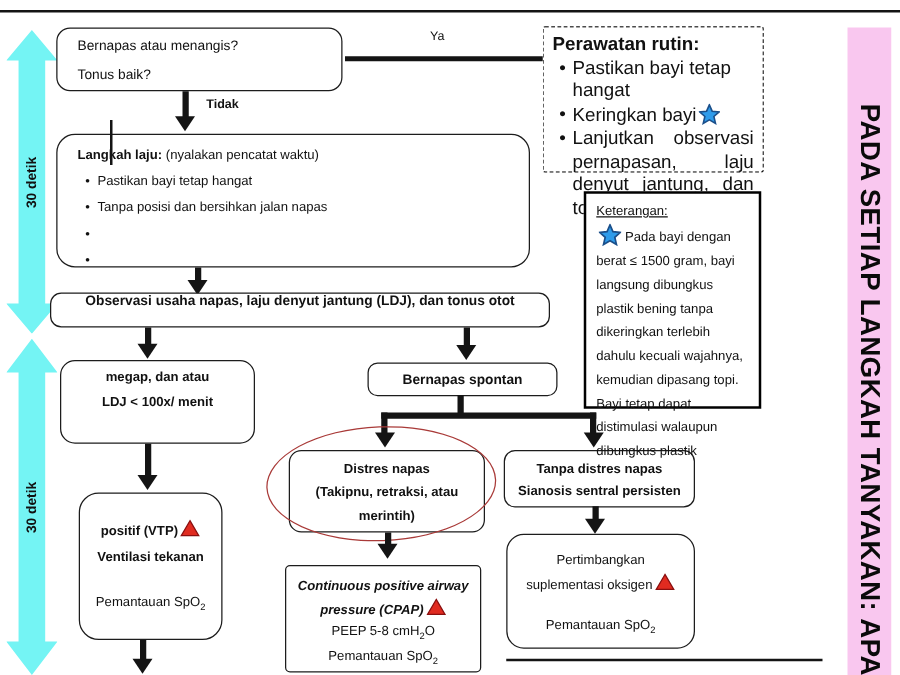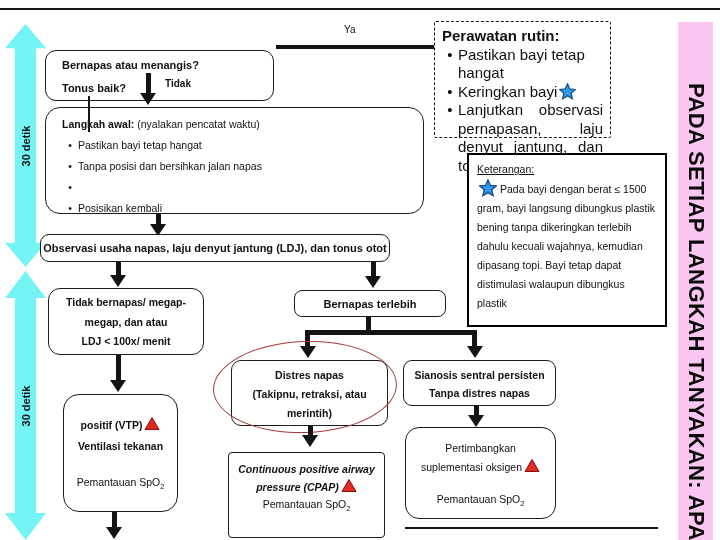--- a/index.html
+++ b/index.html
@@ -34,21 +34,21 @@
 
   <div class="line" style="left:0;top:8px;width:720px;height:2.2px;"></div>
 
   <div class="timer" style="left: 5px; top: 24px; width: 41px; height: 243px; background-color: rgb(116, 244, 244);">
     <div class="timer-label">30 detik</div>
   </div>
   <div class="timer" style="left: 5px; top: 271px; width: 41px; height: 269px; background-color: rgb(116, 244, 244);">
     <div class="timer-label">30 detik</div>
   </div>
 
-  <div class="box rounded" style="left:45px;top:22px;width:229px;height:51px;padding:3px 0 0 16px;font-size:11px;font-weight:bold;line-height:23px;margin-top:28px;">
+  <div class="box rounded" style="left:45px;top:22px;width:229px;height:51px;padding:3px 0 0 16px;font-size:11px;font-weight:normal;line-height:23px;">
     <div>Bernapas atau menangis?</div>
     <div>Tonus baik?</div>
   </div>
 
   <div class="abs" style="left:344px;top:24px;font-size:10px;">Ya</div>
   <div class="shaft" style="left:276px;top:45px;width:178px;height:4px;"></div>
   <div class="head-right" style="left:451px;top:39.5px;"></div>
 
   <div class="shaft" style="left:146px;top:73px;width:4.5px;height:22px;"></div>
   <div class="head-down" style="left:140px;top:93px;"></div>
@@ -66,78 +66,76 @@
             <polygon points="8,0.8 10.1,5.6 15.4,6.1 11.4,9.6 12.6,14.8 8,12.1 3.4,14.8 4.6,9.6 0.6,6.1 5.9,5.6" stroke="#1b4f8a" stroke-width="1.2" fill="#2E9BEA"></polygon>
           </svg></span>
       </div>
     <div class="bullet-row">
         <span class="bullet-dot">•</span>
         <span class="just" style="flex:1;">Lanjutkan observasi pernapasan, laju denyut jantung, dan tonus</span>
       </div>
   </div>
 
   <div class="box" style="left:45px;top:107px;width:379px;height:107px;border-radius:15px;padding:6px 10px 0 16px;font-size:10.5px;line-height:21px;">
-    <div><span class="b">Langkah awal:</span> <span>(nyalakan pencatat waktu)</span></div>
+    <div><span class="b">Langkah laju:</span> <span>(nyalakan pencatat waktu)</span></div>
     <div class="bullet-row">
         <span class="bullet-dot">•</span>
         <span>Pastikan bayi tetap hangat</span>
       </div>
     <div class="bullet-row">
         <span class="bullet-dot">•</span>
         <span>Tanpa posisi dan bersihkan jalan napas</span>
       </div>
     <div class="bullet-row">
         <span class="bullet-dot">•</span>
       </div>
     <div class="bullet-row">
         <span class="bullet-dot">•</span>
-        <span>Posisikan kembali</span>
       </div>
   </div>
   <div class="line" style="left:88px;top:96px;width:1.6px;height:36px;"></div>
 
   <div class="shaft" style="left:156px;top:214px;width:4.5px;height:12px;"></div>
   <div class="head-down" style="left:150px;top:224px;"></div>
 
-  <div class="box ctr" style="left:40px;top:234px;width:350px;height:28px;border-radius:9px;justify-content:center;">
+  <div class="box ctr" style="left:40px;top:234px;width:400px;height:28px;border-radius:9px;justify-content:flex-start;">
     <div class="b" style="font-size:11px;">Observasi usaha napas, laju denyut jantung (LDJ), dan tonus otot</div>
   </div>
 
   <div class="shaft" style="left:116px;top:262px;width:4.5px;height:15px;"></div>
   <div class="head-down" style="left:110px;top:275px;"></div>
   <div class="shaft" style="left:371px;top:262px;width:4.5px;height:16px;"></div>
   <div class="head-down" style="left:365px;top:276px;"></div>
 
   <div class="box ctr" style="left:48px;top:288px;width:156px;height:67px;border-radius:12px;padding-top:4px;font-size:10.5px;font-weight:bold;line-height:19.5px;">
-    <div>Tidak bernapas/ megap-</div>
     <div>megap, dan atau</div>
     <div>LDJ &lt; 100x/ menit</div>
   </div>
 
   <div class="box ctr" style="left:294px;top:290px;width:152px;height:27px;border-radius:8px;justify-content:center;">
-    <div class="b" style="font-size:11px;">Bernapas terlebih</div>
+    <div class="b" style="font-size:11px;">Bernapas spontan</div>
   </div>
 
   <div class="shaft" style="left:366px;top:316px;width:5px;height:16px;"></div>
   <div class="shaft" style="left:305px;top:330px;width:172px;height:5px;"></div>
   <div class="shaft" style="left:305px;top:330px;width:5px;height:18px;"></div>
   <div class="head-down" style="left:299.5px;top:346px;"></div>
   <div class="shaft" style="left:472px;top:330px;width:5px;height:18px;"></div>
   <div class="head-down" style="left:466.5px;top:346px;"></div>
 
   <div class="box ctr" style="left:231px;top:360px;width:157px;height:66px;border-radius:10px;padding-top:5px;font-size:10.5px;font-weight:bold;line-height:19px;">
     <div>Distres napas</div>
     <div>(Takipnu, retraksi, atau</div>
     <div>merintih)</div>
   </div>
   <div class="abs" style="left:213px;top:341px;width:182px;height:90px;border:1.6px solid #A93A38;border-radius:50%;transform:rotate(-2deg);"></div>
 
   <div class="box ctr" style="left:403px;top:360px;width:153px;height:46px;border-radius:9px;padding-top:5px;font-size:10.5px;font-weight:bold;line-height:18px;">
+    <div>Tanpa distres napas</div>
     <div>Sianosis sentral persisten</div>
-    <div>Tanpa distres napas</div>
   </div>
 
   <div class="shaft" style="left:116px;top:355px;width:4.5px;height:27px;"></div>
   <div class="head-down" style="left:110px;top:380px;"></div>
 
   <div class="box ctr" style="left:63px;top:394px;width:115px;height:118px;border-radius:16px;padding-top:20px;font-size:10.5px;line-height:21px;">
     <div class="b"><span>positif (VTP)</span><svg class="icon-tri" width="16" height="15" viewBox="0 0 16 14">
           <polygon points="8,1 15,13 1,13" stroke="#8a0f0f" stroke-width="1" fill="#E02B20"></polygon>
         </svg></div>
     <div class="b">Ventilasi tekanan</div>
@@ -145,40 +143,41 @@
   </div>
 
   <div class="shaft" style="left:308px;top:426px;width:4.5px;height:11px;"></div>
   <div class="head-down" style="left:302px;top:435px;"></div>
 
   <div class="box ctr" style="left:228px;top:452px;width:157px;height:86px;border-radius:4px;padding-top:8px;font-size:10.5px;line-height:17px;">
     <div class="b" style="font-style:italic;">Continuous positive airway</div>
     <div class="b" style="font-style:italic;"><span>pressure (CPAP)</span><svg class="icon-tri" width="16" height="15" viewBox="0 0 16 14">
           <polygon points="8,1 15,13 1,13" stroke="#8a0f0f" stroke-width="1" fill="#E02B20"></polygon>
         </svg></div>
+    <div><span>PEEP 5-8 cmH</span><sub>2</sub><span>O</span></div>
     <div><span>Pemantauan SpO</span><sub>2</sub></div>
   </div>
 
   <div class="shaft" style="left:474px;top:405px;width:4.5px;height:12px;"></div>
   <div class="head-down" style="left:468px;top:415px;"></div>
 
   <div class="box ctr" style="left:405px;top:427px;width:151px;height:92px;border-radius:14px;padding-top:11px;font-size:10.5px;line-height:19px;">
     <div>Pertimbangkan</div>
     <div><span>suplementasi oksigen</span><svg class="icon-tri" width="16" height="15" viewBox="0 0 16 14">
           <polygon points="8,1 15,13 1,13" stroke="#8a0f0f" stroke-width="1" fill="#E02B20"></polygon>
         </svg></div>
     <div style="margin-top:13px;"><span>Pemantauan SpO</span><sub>2</sub></div>
   </div>
 
   <div class="shaft" style="left:112px;top:512px;width:4.5px;height:17px;"></div>
   <div class="head-down" style="left:106px;top:527px;"></div>
 
   <div class="line" style="left:405px;top:527px;width:253px;height:2.4px;"></div>
 
-  <div class="box" style="left:467px;top:153px;width:200px;height:174px;border:2.6px solid #000;padding:5px 8px;font-size:10.5px;line-height:19px;">
+  <div class="box" style="left:467px;top:153px;width:142px;height:174px;border:2.6px solid #000;padding:5px 8px;font-size:10.5px;line-height:19px;">
     <div style="text-decoration:underline;">Keterangan:</div>
     <div><svg class="icon-star" width="18" height="18" viewBox="0 0 16 16" style="vertical-align:-4px;margin-right:3px;">
           <polygon points="8,0.8 10.1,5.6 15.4,6.1 11.4,9.6 12.6,14.8 8,12.1 3.4,14.8 4.6,9.6 0.6,6.1 5.9,5.6" stroke="#1b4f8a" stroke-width="1.2" fill="#2E9BEA"></polygon>
         </svg><span>Pada bayi dengan berat ≤ 1500 gram, bayi langsung dibungkus plastik bening tanpa dikeringkan terlebih dahulu kecuali wajahnya, kemudian dipasang topi. Bayi tetap dapat distimulasi walaupun dibungkus plastik</span></div>
   </div>
 
   <div id="banner" class="abs" style="left: 678px; top: 22px; width: 35px; height: 518px; background-color: rgb(249, 199, 239);">
     <div id="banner-text">PADA SETIAP LANGKAH TANYAKAN: APA</div>
   </div>
 

